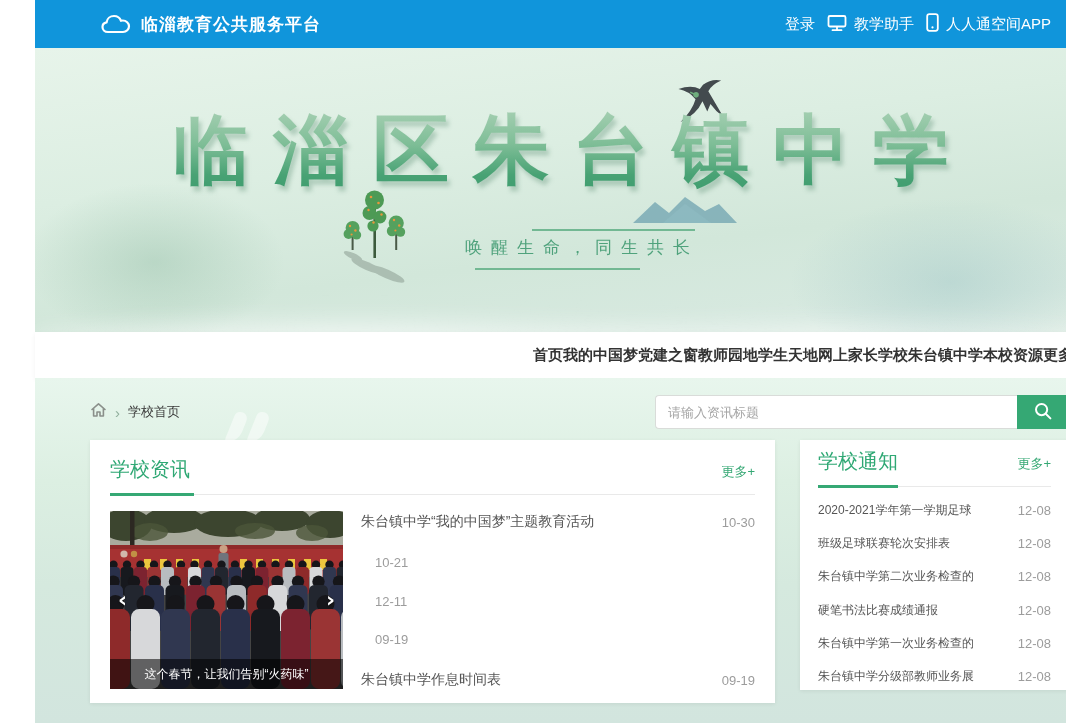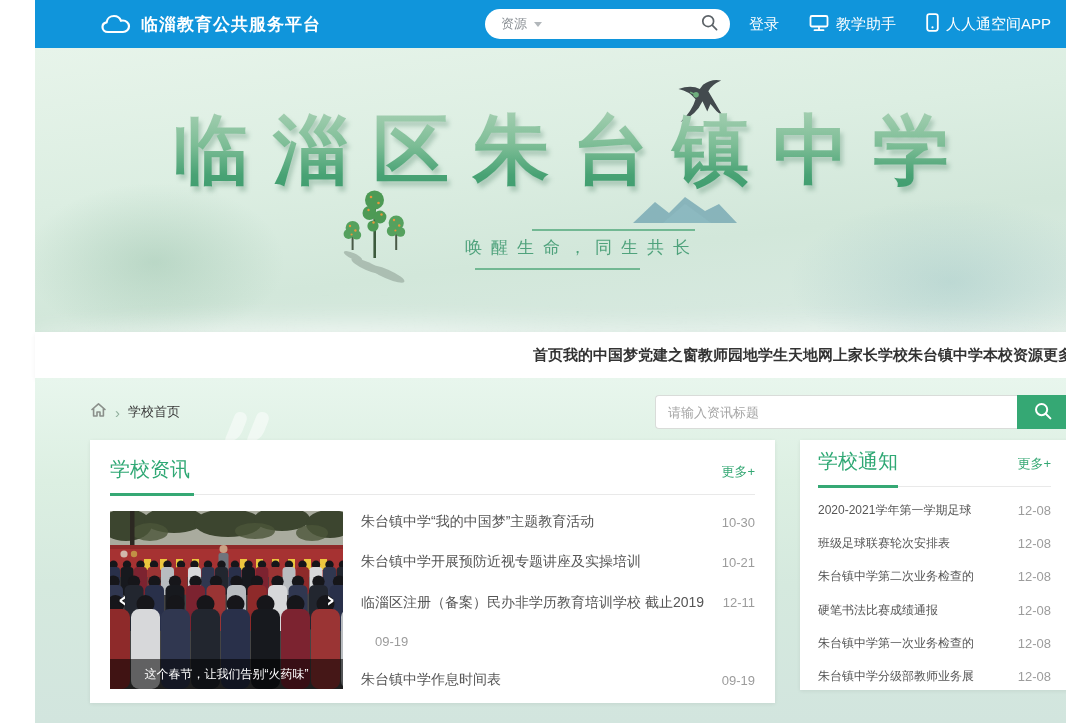--- a/index.html
+++ b/index.html
@@ -12,21 +12,21 @@
     background:#1095db; display:flex; align-items:center; }
   .brand { position:absolute; left:66px; top:0; height:48px; display:flex; align-items:center; gap:10px; cursor:pointer; }
   .brand svg { display:block; }
   .brand-name { color:#fff; font-size:17px; font-weight:bold; letter-spacing:1px; }
   .top-search { position:absolute; left:450px; top:9px; width:245px; height:30px;
     background:#fff; border-radius:15px; display:flex; align-items:center; padding:0 12px 0 16px; }
   .top-search .cat { color:#8a8f94; font-size:13px; }
   .top-search .caret { width:0; height:0; border-left:4px solid transparent; border-right:4px solid transparent;
     border-top:5px solid #b2b7bb; margin-left:7px; }
   .top-search .spacer { flex:1; }
-  .top-links { position:absolute; right:50px; top:0; height:48px; display:flex; align-items:center; gap:30px; }
+  .top-links { position:absolute; right:50px; top:0; height:48px; display:flex; align-items:center; gap:12px; }
   .top-link { display:flex; align-items:center; gap:7px; color:#fff; font-size:15px; cursor:pointer; }
 
   
   .banner { position:absolute; left:0; top:48px; width:1066px; height:284px; overflow:hidden;
     background:linear-gradient(173deg,#e7f4ea 0%,#dcEEe2 38%,#d2e7da 66%,#d7e9e0 88%,#e2efe7 100%); }
   .banner::before { content:""; position:absolute; left:-60px; bottom:-40px; width:360px; height:220px;
     background:radial-gradient(closest-side, rgba(140,185,160,.38), rgba(140,185,160,0) 72%); }
   .banner::after { content:""; position:absolute; right:-80px; bottom:-70px; width:460px; height:240px;
     background:radial-gradient(closest-side, rgba(130,180,185,.30), rgba(130,180,185,0) 70%); }
   .school-title { position:absolute; left:138px; top:56px; width:860px; white-space:nowrap;
@@ -113,31 +113,20 @@
   <header class="topbar">
     <div class="brand">
       <span>
         <svg width="30" height="22" viewBox="0 0 30 22" fill="none">
           <path d="M7 19 C3.5 19 1.5 16.6 1.5 14 C1.5 11.6 3.2 9.8 5.6 9.4 C6 5.6 9.2 3 13 3 C16.2 3 18.9 4.9 20 7.8 C20.5 7.6 21.2 7.5 21.8 7.5 C25.2 7.5 28 10.1 28 13.2 C28 16.4 25.4 19 22 19 Z" stroke="#ffffff" stroke-width="2.2" stroke-linejoin="round"></path>
         </svg>
       </span>
       <span class="brand-name">临淄教育公共服务平台</span>
     </div>
 
-    <div class="top-search">
-      <span class="cat">资源</span>
-      <span class="caret"></span>
-      <span class="spacer"></span>
-      <span>
-        <svg width="17" height="17" viewBox="0 0 17 17" fill="none">
-          <circle cx="7.2" cy="7.2" r="5.4" stroke="#5c6267" stroke-width="1.7"></circle>
-          <line x1="11.4" y1="11.4" x2="15.6" y2="15.6" stroke="#5c6267" stroke-width="1.7" stroke-linecap="round"></line>
-        </svg>
-      </span>
-    </div>
 
     <nav class="top-links">
       <span class="top-link">
         <span>登录</span>
       </span>
       <span class="top-link">
         <span>
           <svg width="20" height="18" viewBox="0 0 20 18" fill="none">
             <rect x="1.5" y="2" width="17" height="10.5" rx="1.5" stroke="#fff" stroke-width="1.8"></rect>
             <line x1="10" y1="12.5" x2="10" y2="16" stroke="#fff" stroke-width="1.8"></line>
@@ -402,25 +391,23 @@
               <span class="car-arrow next">›</span>
               <div class="car-caption">这个春节，让我们告别“火药味”</div>
             </div>
 
             <ul class="plain news-list">
               <li class="row">
                 <span class="t">朱台镇中学“我的中国梦”主题教育活动</span>
                 <span class="d">10-30</span>
                 </li>
               <li class="row">
-                <span class="t">朱台镇中学开展预防近视专题讲座及实操培训</span>
                 <span class="d">10-21</span>
                 </li>
               <li class="row">
-                <span class="t">临淄区注册（备案）民办非学历教育培训学校 截止2019</span>
                 <span class="d">12-11</span>
                 </li>
               <li class="row">
                 <span class="d">09-19</span>
                 </li>
               <li class="row">
                 <span class="t">朱台镇中学作息时间表</span>
                 <span class="d">09-19</span>
                 </li>
             </ul>

